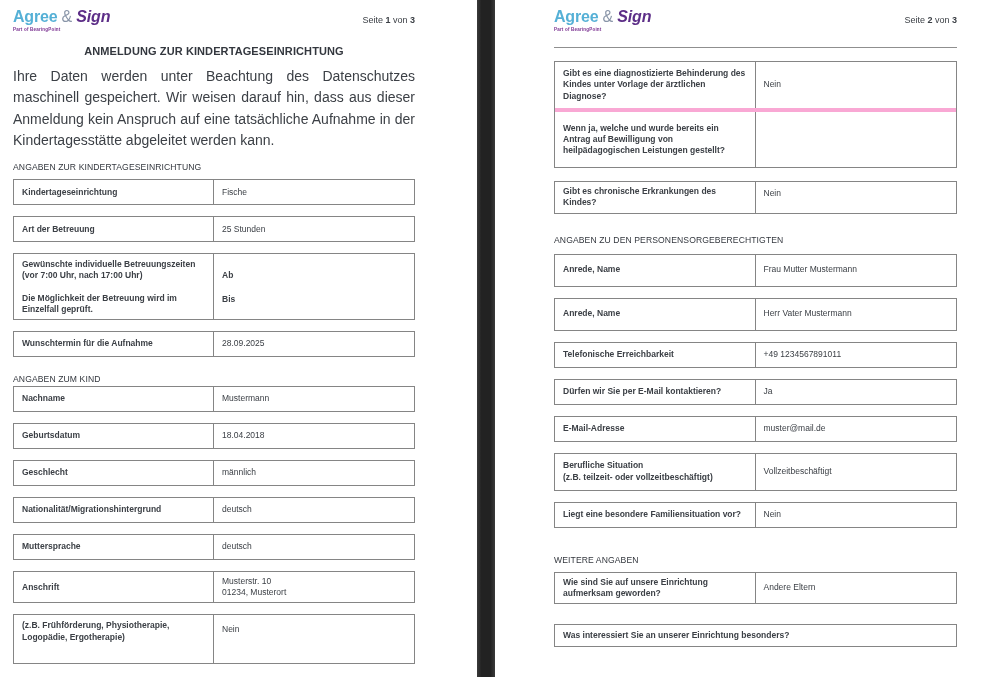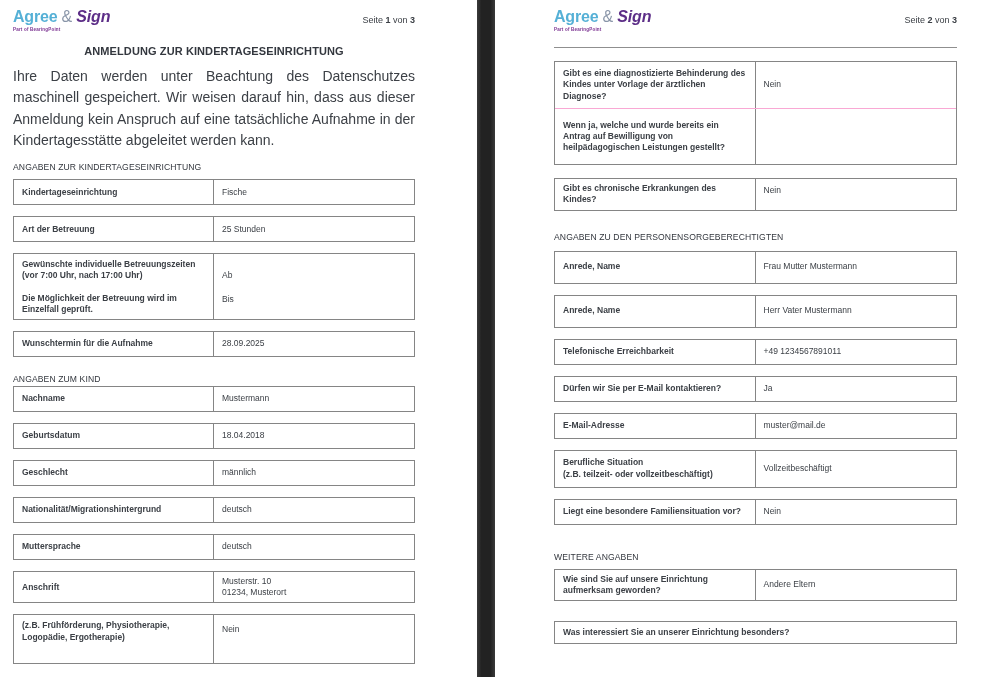--- a/index.html
+++ b/index.html
@@ -36,25 +36,25 @@
   
   .tbl{display:flex;border:1px solid #858585;margin-bottom:11px;box-sizing:border-box;font-size:8.5px;line-height:1.32;}
   .lc{flex:0 0 50%;box-sizing:border-box;border-right:1px solid #858585;padding:4px 8px;
       display:flex;flex-direction:column;justify-content:center;font-weight:700;}
   .vc{flex:1 1 auto;box-sizing:border-box;padding:6px 8px 4px 8px;}
   .vc-mid{display:flex;flex-direction:column;justify-content:center;padding-top:4px;padding-bottom:4px;}
   .lc-top{justify-content:flex-start;padding-top:5px;}
   .r23{min-height:23px}.r26{min-height:26px}.r28{min-height:28px}.r31{min-height:33px}
   .r36{min-height:38px}.r46{min-height:46px}.r50{min-height:50px}.r54{min-height:55px}
   .note{margin-top:11px;}
-  .vc-care{padding-top:16px;font-weight:400;}
+  .vc-care{padding-top:16px;font-weight:700;}
   .care-bis{margin-top:13px;}
   .tbl-group{border:1px solid #858585;margin-bottom:13px;font-size:8.5px;line-height:1.32;}
   .grow{display:flex;}
-  .grow + .grow{border-top:1px solid #f9a8d4;}
+  .grow + .grow{border-top:4px solid #f9a8d4;}
   .full-cell{flex:0 0 100%;border-right:none;}
   .hrule{border:none;border-top:1.5px solid #8f8f8f;margin:15px 0 13px 0;}
   .mb13{margin-bottom:20px;}
 </style>
 </head>
 <body>
 
 <div class="page page-1">
 
   <div class="hdr">

